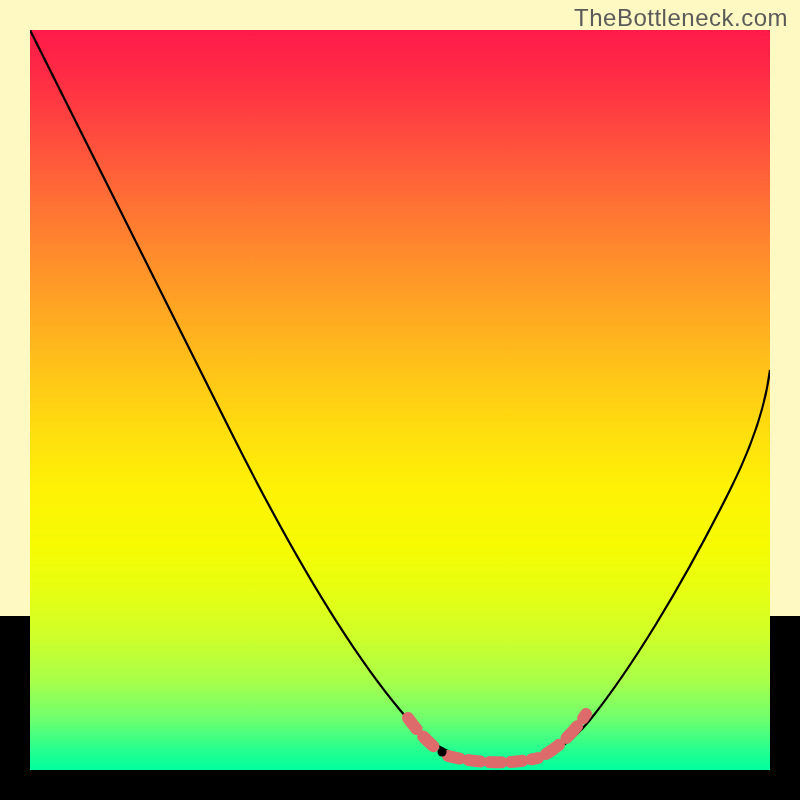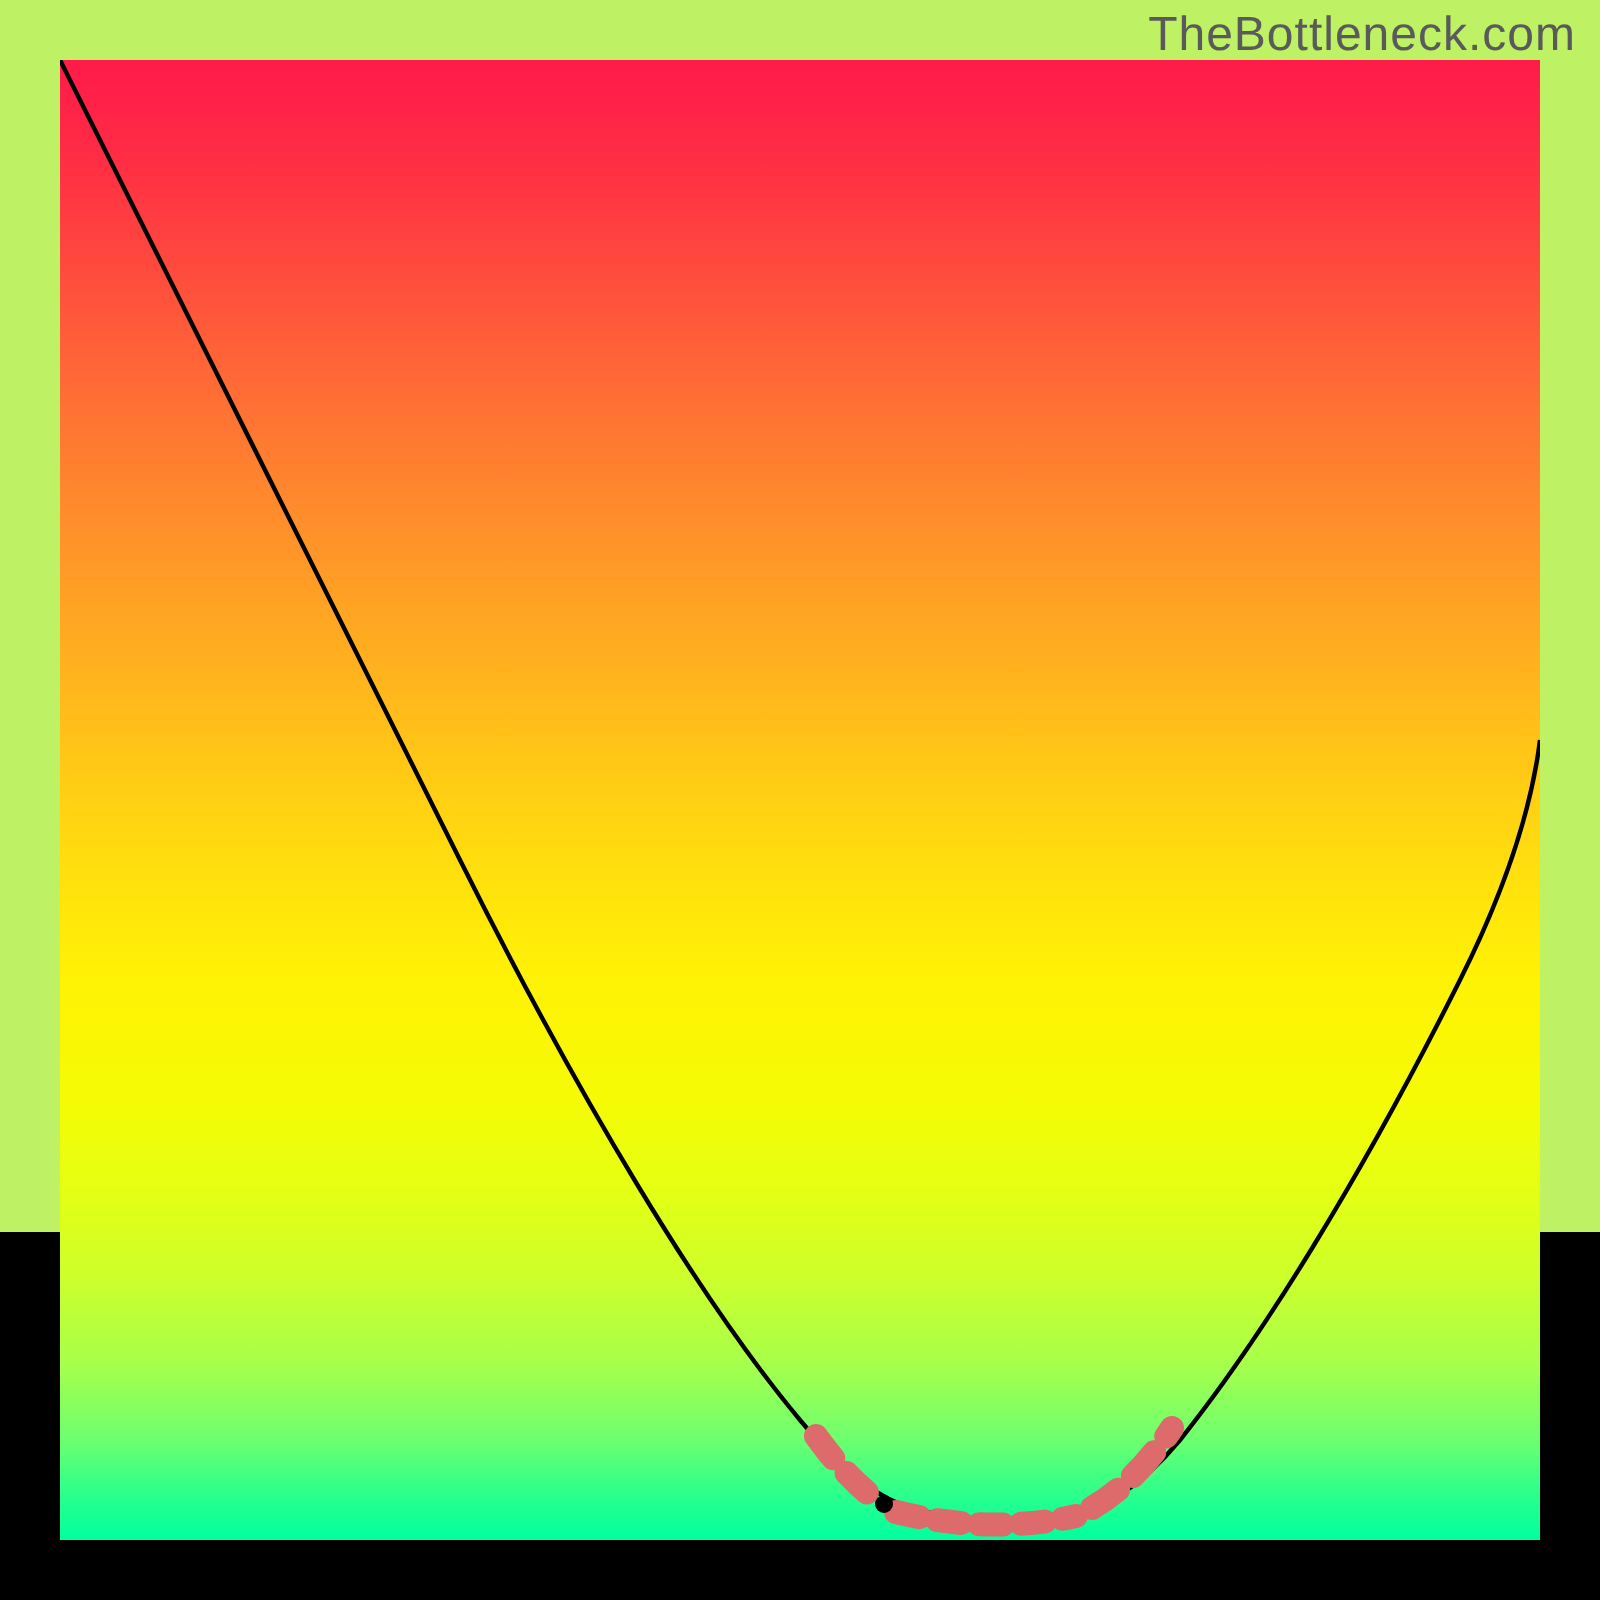--- a/index.html
+++ b/index.html
@@ -8,21 +8,21 @@
     width: 800px;
     height: 800px;
     overflow: hidden;
     background: #000;
     font-family: Arial, Helvetica, sans-serif;
   }
   .frame {
     position: relative;
     width: 800px;
     height: 616px;
-    background: #bef264;
+    background: #fef9c3;
   }
   .watermark {
     position: absolute;
     top: 4px;
     right: 12px;
     color: #5a5a5a;
     font-size: 24px;
     font-weight: 400;
     letter-spacing: 0.5px;
     z-index: 10;

